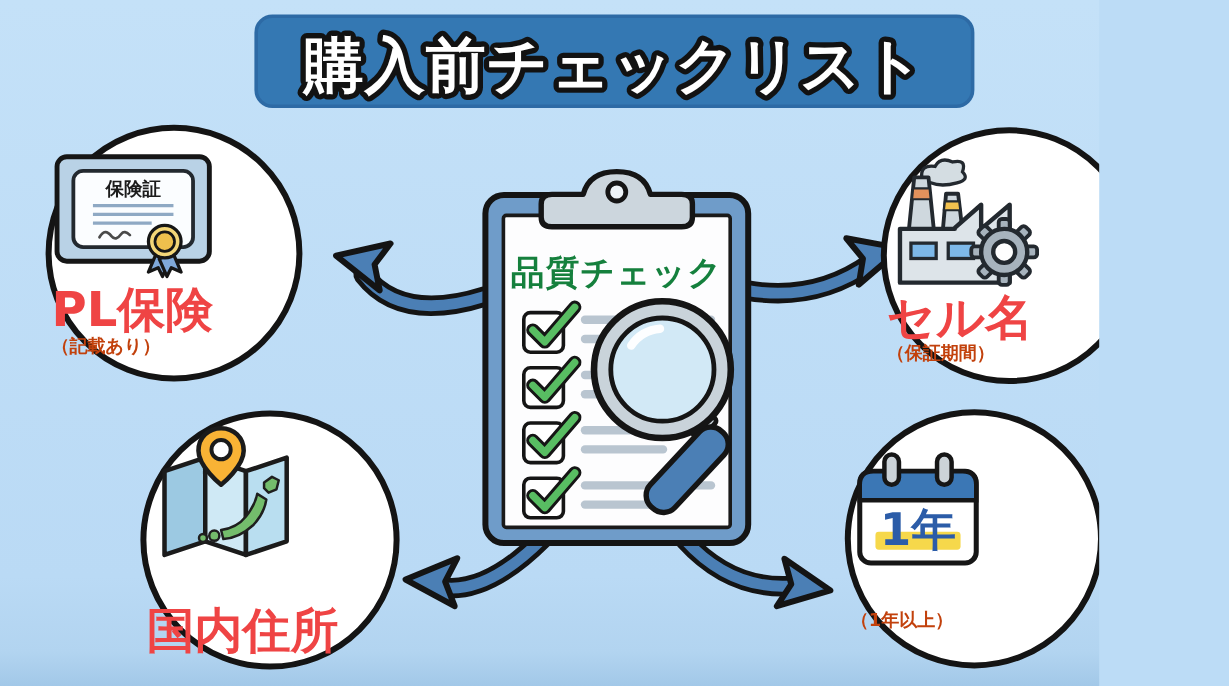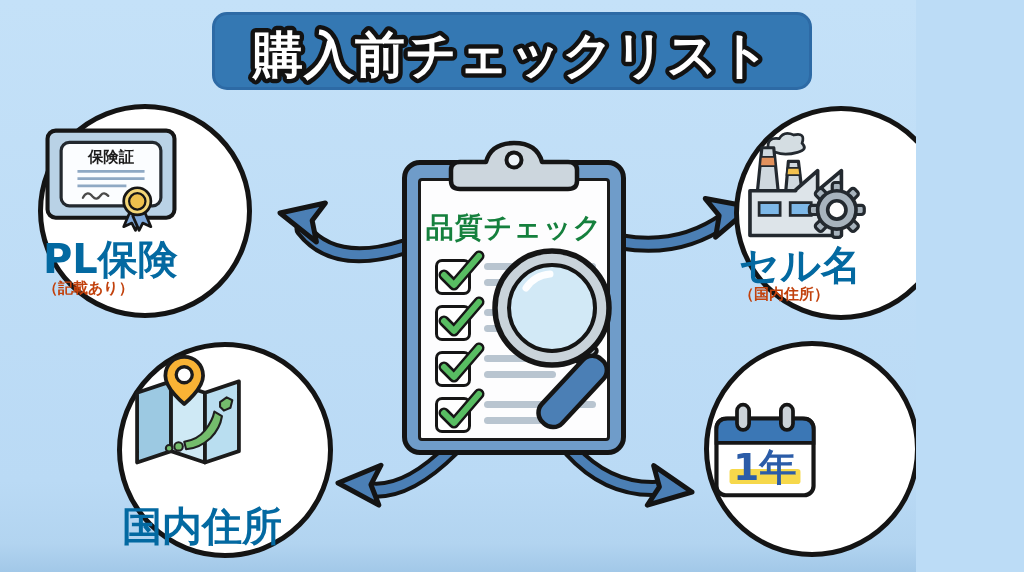--- a/index.html
+++ b/index.html
@@ -18,21 +18,21 @@
     stroke-linejoin:round;letter-spacing:1px;}
   
   .arrows{position:absolute;left:0;top:0;width:1024px;height:572px;z-index:1;}
   .shaft-o{fill:none;stroke:#141414;stroke-width:17;stroke-linecap:round;}
   .shaft-f{fill:none;stroke:#4b7fb5;stroke-width:9;}
   .head{fill:#4b7fb5;stroke:#141414;stroke-width:5;stroke-linejoin:round;}
   
   .circle-node{position:absolute;background:#ffffff;border:5px solid #141414;border-radius:50%;
     display:flex;flex-direction:column;align-items:flex-start;justify-content:center;
     text-align:center;z-index:2;}
-  .node-label{font-size:40px;font-weight:bold;color:#0369a1;line-height:1.05;margin-top:2px;white-space:nowrap;}
+  .node-label{font-size:40px;font-weight:bold;color:#ef4444;line-height:1.05;margin-top:2px;white-space:nowrap;}
   .node-sub{font-size:15px;font-weight:bold;color:#c2410c;line-height:1.15;white-space:nowrap;}
   .n-pl{left:38px;top:104px;width:214px;height:214px;}
   .n-cell{left:734px;top:106px;width:214px;height:214px;}
   .n-addr{left:117px;top:342px;width:216px;height:216px;gap:32px;}
   .n-warr{left:704px;top:341px;width:216px;height:216px;gap:34px;}
   .node-icon{display:block;}
   
   .clipboard{position:absolute;left:402px;top:160px;width:224px;height:295px;z-index:3;}
   .board{position:absolute;inset:0;background:#6f9cc9;border:5px solid #141414;border-radius:18px;}
   .paper{position:absolute;left:16px;right:16px;top:18px;bottom:14px;background:#fdfdfe;
@@ -140,21 +140,21 @@
           <rect x="-5" y="-30" width="10" height="12" rx="3" transform="rotate(180)"></rect>
           <rect x="-5" y="-30" width="10" height="12" rx="3" transform="rotate(225)"></rect>
           <rect x="-5" y="-30" width="10" height="12" rx="3" transform="rotate(270)"></rect>
           <rect x="-5" y="-30" width="10" height="12" rx="3" transform="rotate(315)"></rect>
         </g>
         <circle r="21" fill="#a7b3bd" stroke="#23292f" stroke-width="4"></circle>
         <circle r="10" fill="#fefefe" stroke="#23292f" stroke-width="4"></circle>
       </g>
     </svg>
     <div class="node-label">セル名</div>
-    <div class="node-sub">（国内住所）</div>
+    <div class="node-sub">（保証期間）</div>
   </div>
 
   <div class="circle-node n-addr">
     <svg class="node-icon" width="132" height="118" viewBox="0 0 140 125">
       <g stroke="#1b1b1b" stroke-width="4" stroke-linejoin="round">
         <path d="M16,42 L52,30 L52,104 L16,116 Z" fill="#9cc9e2"></path>
         <path d="M52,30 L88,42 L88,116 L52,104 Z" fill="#cfe9f5"></path>
         <path d="M88,42 L124,30 L124,104 L88,116 Z" fill="#b9def0"></path>
       </g>
       <g fill="#74bd6c" stroke="#1f1f1f" stroke-width="2.2" stroke-linejoin="round">
@@ -175,20 +175,21 @@
     <svg class="node-icon" width="112" height="103" viewBox="0 0 120 110">
       <rect x="8" y="22" width="104" height="82" rx="10" fill="#ffffff" stroke="#161616" stroke-width="4.5"></rect>
       <path d="M8,48 L8,34 Q8,22 20,22 L100,22 Q112,22 112,34 L112,48 Z" fill="#3b77b5" stroke="#161616" stroke-width="4"></path>
       <g fill="#ccd3d8" stroke="#161616" stroke-width="4">
         <rect x="30" y="7" width="13" height="27" rx="6.5"></rect>
         <rect x="77" y="7" width="13" height="27" rx="6.5"></rect>
       </g>
       <rect x="22" y="76" width="76" height="16" rx="3" fill="#f6d84b"></rect>
       <text x="60" y="88" text-anchor="middle" font-size="40" font-weight="bold" fill="#2b5ca8" font-family="DejaVu Sans, Liberation Sans, sans-serif">1年</text>
     </svg>
+    <div class="node-sub">（1年以上）</div>
   </div>
 
   <div class="clipboard">
     <div class="board"></div>
     <div class="paper">
       <div class="clip-heading">品質チェック</div>
       <div class="rows">
         <div class="check-row">
           <div class="checkbox">
             <svg class="check" viewBox="0 0 52 46">

